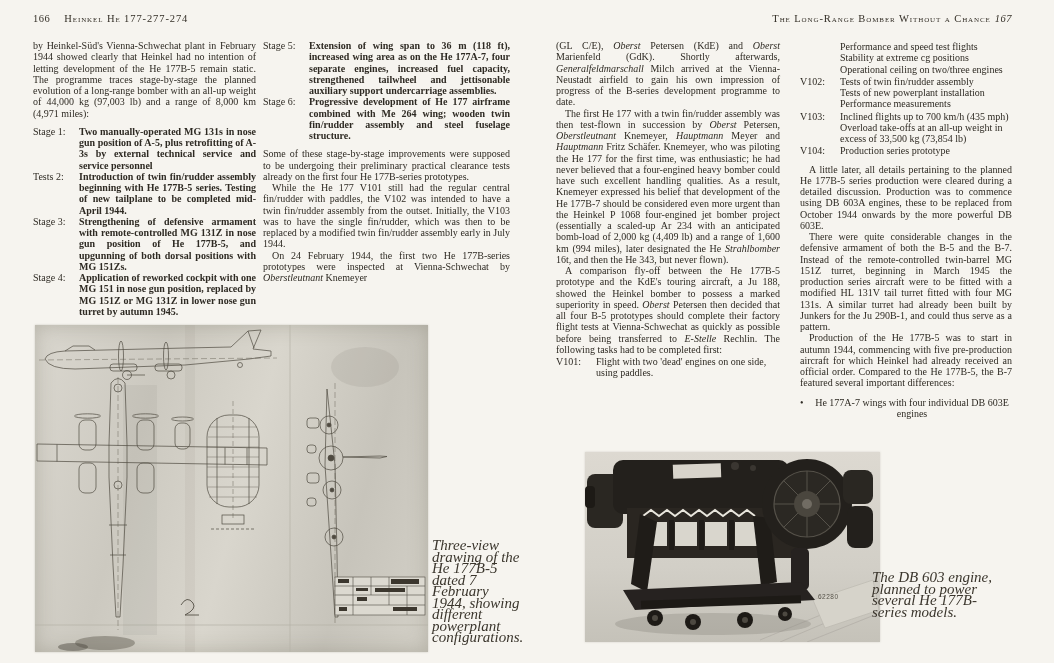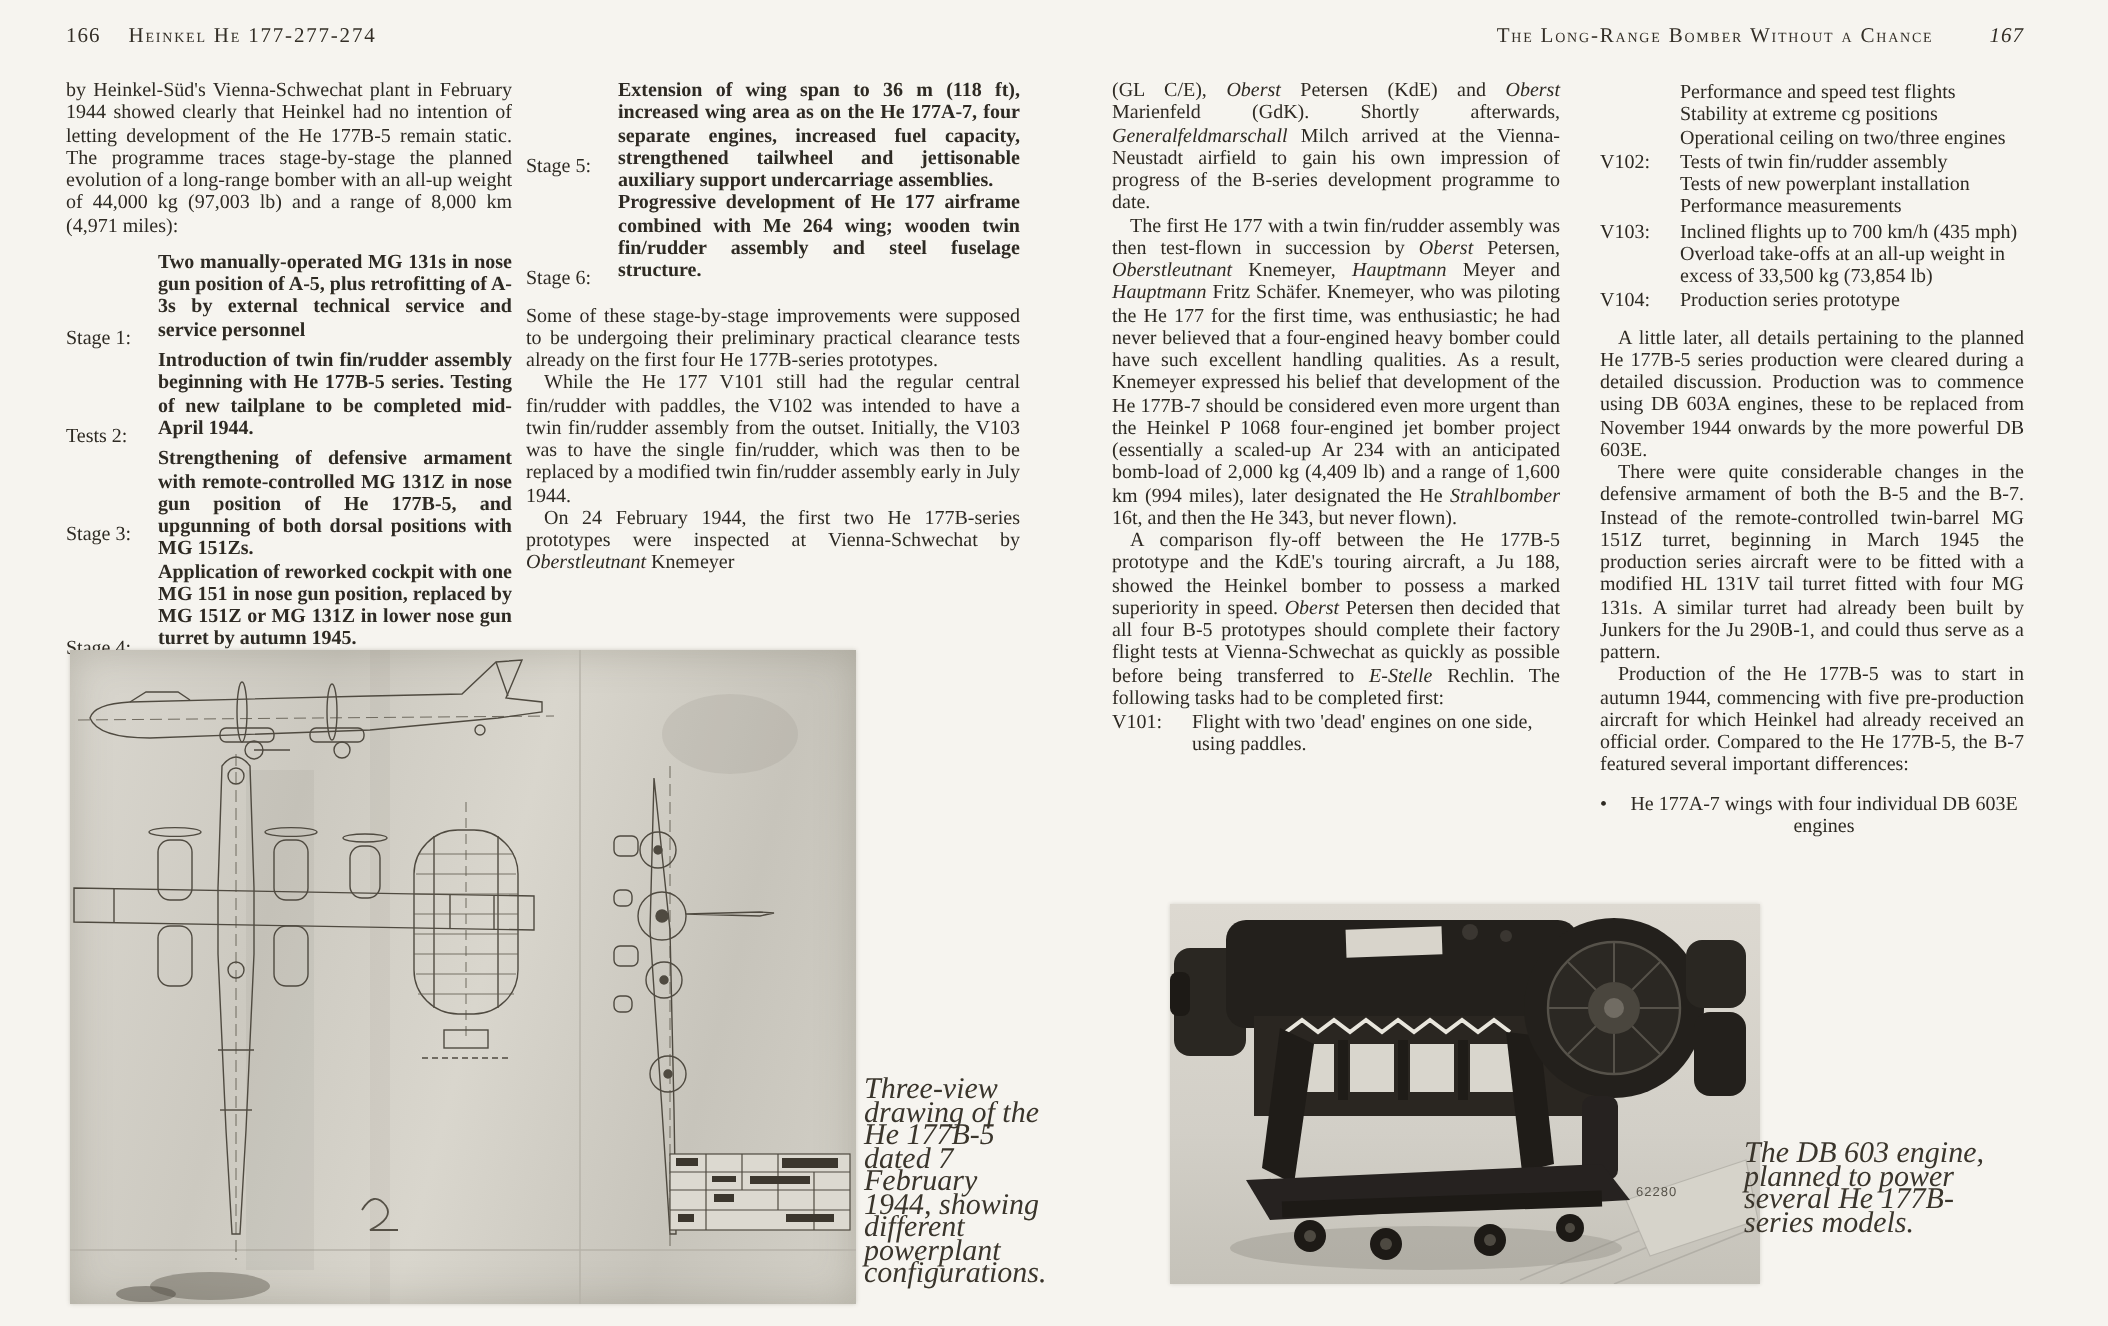--- a/index.html
+++ b/index.html
@@ -8,34 +8,34 @@
     background:#f6f4ef;
     font-family:"Liberation Serif", serif;
     color:#2e2a23;
   }
   .runhead { position:absolute; top:13px; font-size:10.5px; color:#332e26; white-space:nowrap;text-align:right; }
   .runhead .sc { font-variant:small-caps; letter-spacing:0.9px; }
   .runhead .pgnum { letter-spacing:0.5px; }
   #head-left { left:33px; }
   #head-left .sc { margin-left:14px; }
   #head-right { right:42px; text-align:right; }
-  #head-right .pgnum { margin-left:28px;font-style:italic; }
+  #head-right .pgnum { margin-left:4px;font-style:italic; }
 
   .col { position:absolute; font-size:10px; line-height:11.25px; text-align:justify; }
   #l-col1 { left:33px;  top:40px; width:223px; }
   #l-col2 { left:263px; top:40px; width:247px; }
   #r-col1 { left:556px; top:40px; width:224px; }
   #r-col2 { left:800px; top:40px; width:212px; }
 
   p { margin:0; }
   .ind { text-indent:9px; }
   .gap-top { margin-top:7px; }
 
   .stage { display:flex; }
-  .stage-label { width:46px; flex:none;margin-top:38px; }
+  .stage-label { width:46px; flex:none; }
   .stage-text  { flex:1; text-align:justify;font-weight:bold; }
 
   .task { display:flex; margin-top:1px; }
   .task-label { width:40px; flex:none; }
   .task-lines { flex:1; text-align:left; }
   .task-lines div { text-align:left; }
 
   .bullet { display:flex; margin-top:8px; }
   .bullet-marker { width:12px; flex:none; }
   .bullet-text { flex:1; text-align:center; }
@@ -141,21 +141,21 @@
         <div>Overload take-offs at an all-up weight in excess of 33,500 kg (73,854 lb)</div>
       </span>
     </div>
     <div class="task">
       <span class="task-label">V104:</span>
       <span class="task-lines">
         <div>Production series prototype</div>
       </span>
     </div>
   </div>
-  <p class="ind gap-top">A little later, all details pertaining to the planned He 177B-5 series production were cleared during a detailed discussion. Production was to commence using DB 603A engines, these to be replaced from November 1944 onwards by the more powerful DB 603E.</p>
+  <p class="ind gap-top">A little later, all details pertaining to the planned He 177B-5 series production were cleared during a detailed discussion. Production was to commence using DB 603A engines, these to be replaced from October 1944 onwards by the more powerful DB 603E.</p>
   <p class="ind">There were quite considerable changes in the defensive armament of both the B-5 and the B-7. Instead of the remote-controlled twin-barrel MG 151Z turret, beginning in March 1945 the production series aircraft were to be fitted with a modified HL 131V tail turret fitted with four MG 131s. A similar turret had already been built by Junkers for the Ju 290B-1, and could thus serve as a pattern.</p>
   <p class="ind">Production of the He 177B-5 was to start in autumn 1944, commencing with five pre-production aircraft for which Heinkel had already received an official order. Compared to the He 177B-5, the B-7 featured several important differences:</p>
   <div class="bullet">
     <span class="bullet-marker">•</span>
     <span class="bullet-text">He 177A-7 wings with four individual DB 603E engines</span>
   </div>
 </div>
 
 <div class="figure-drawing">
   <svg viewBox="0 0 393 327" xmlns="http://www.w3.org/2000/svg">

